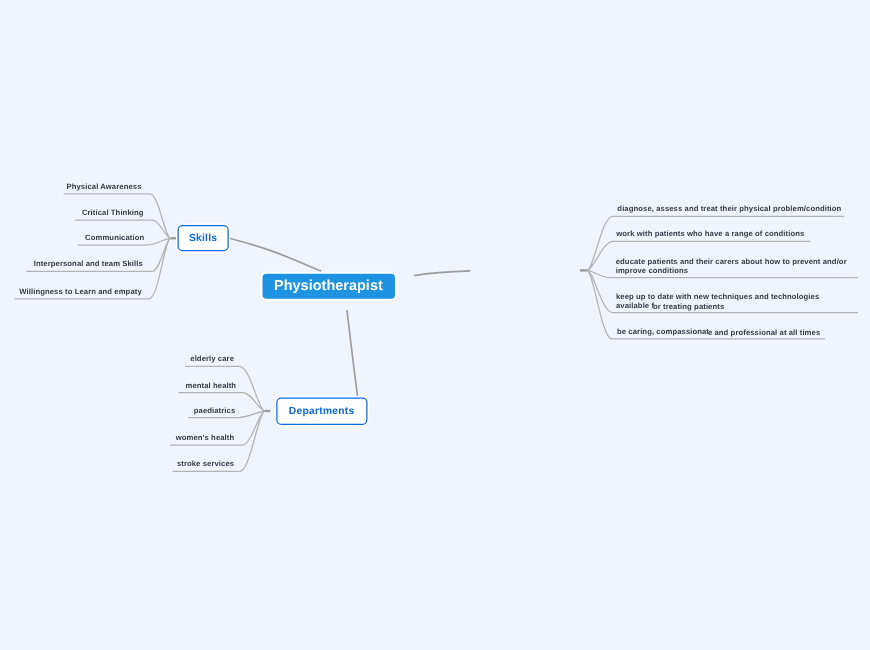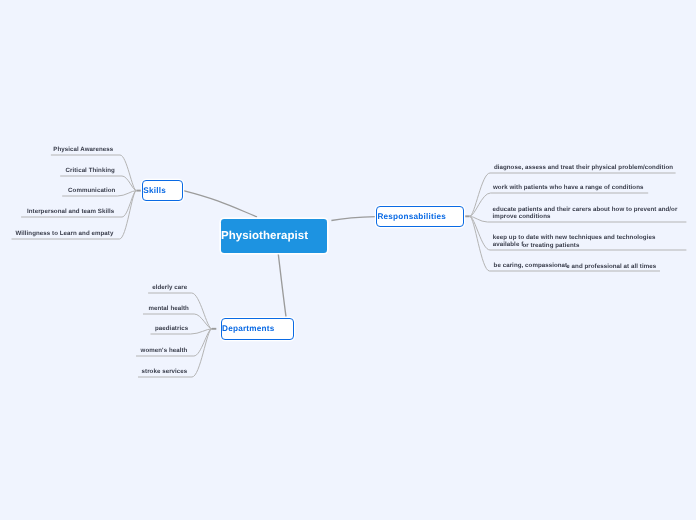--- a/index.html
+++ b/index.html
@@ -9,21 +9,21 @@
        -webkit-font-smoothing:antialiased;
        text-rendering:geometricPrecision;}
   *{-webkit-font-smoothing:antialiased;}
   #canvas{position:relative;width:696px;height:520px;}
   svg.links{position:absolute;left:0;top:0;width:696px;height:520px;overflow:visible;}
   svg.links path{fill:none;stroke:#9b9b9b;}
   svg.links path.trunk{stroke-width:1.35;}
   svg.links path.leafline{stroke-width:1.0;stroke:#b4b4b4;}
   svg.links path.stub{stroke-width:1.9;}
   .node{position:absolute;box-sizing:border-box;display:flex;align-items:center;
-        border-radius:3.2px;}
+        justify-content:center;border-radius:3.2px;}
   .node.root{background:#1d93e1;color:#fff;font-size:11.5px;font-weight:bold;
              letter-spacing:.05px;box-shadow:0 0 0 1.6px #ffffff;}
   .node.branch{background:#fff;color:#0a6ae4;border:1.45px solid #0a6ae4;
                font-size:8.2px;font-weight:bold;letter-spacing:.22px;
                border-radius:4px;box-shadow:0 0 0 1.2px #ffffff;}
   .leaf{position:absolute;font-size:6.15px;font-weight:bold;color:#383c4a;
         line-height:7.3px;letter-spacing:.07px;white-space:nowrap;}
   .leaf.rt{white-space:normal;text-align:left;}
   .leaf .run-b{position:relative;top:.9px;margin-left:-.9px;}
 </style>
@@ -47,28 +47,25 @@
     <path class="leafline" d="M 648.20 193.00 L 490.50 193.00 C 481.72 193.00 475.03 216.30 469.60 216.30"></path>
     <path class="leafline" d="M 686.40 222.00 L 487.50 222.00 C 479.98 222.00 474.25 216.30 469.60 216.30"></path>
     <path class="leafline" d="M 686.40 250.00 L 490.00 250.00 C 481.43 250.00 474.90 216.30 469.60 216.30"></path>
     <path class="leafline" d="M 660.00 271.00 L 489.50 271.00 C 481.14 271.00 474.77 216.30 469.60 216.30"></path>
     <path class="leafline" d="M 148.10 293.00 L 191.60 293.00 C 200.13 293.00 206.62 328.80 211.90 328.80"></path>
     <path class="leafline" d="M 143.00 314.00 L 194.20 314.00 C 201.63 314.00 207.30 328.80 211.90 328.80"></path>
     <path class="leafline" d="M 150.50 334.00 L 190.60 334.00 C 199.55 334.00 206.36 328.80 211.90 328.80"></path>
     <path class="leafline" d="M 136.00 356.00 L 193.80 356.00 C 201.40 356.00 207.19 328.80 211.90 328.80"></path>
     <path class="leafline" d="M 138.00 377.00 L 192.00 377.00 C 200.36 377.00 206.73 328.80 211.90 328.80"></path>
   </svg>
-  <div class="node root" style="left:221px;top:219.2px;width:105.5px;height:34px">
+  <div class="node root" style="left:210px;top:219.2px;width:105.5px;height:20px">
       <span>Physiotherapist</span>
     </div>
   <div class="node branch" style="left:142.3px;top:179.6px;width:40.4px;height:21.6px">
       <span>Skills</span>
-    </div>
-  <div class="node branch" style="left:376.4px;top:205.5px;width:87.6px;height:21.0px">
-      <span>Responsabilities</span>
     </div>
   <div class="node branch" style="left:221px;top:318.3px;width:72.6px;height:21.4px">
       <span>Departments</span>
     </div>
   <div class="leaf lt" style="right:582.8px;bottom:366.6px">Physical Awareness</div>
   <div class="leaf lt" style="right:581.2px;bottom:345.6px">Critical Thinking</div>
   <div class="leaf lt" style="right:580.6px;bottom:325.6px">Communication</div>
   <div class="leaf lt" style="right:581.7px;bottom:304.6px">Interpersonal and team Skills</div>
   <div class="leaf lt" style="right:582.6px;bottom:282.6px">Willingness to Learn and empaty</div>
   <div class="leaf rt" style="left:493.9px;bottom:348.6px;max-width:400px">diagnose, assess and treat their physical problem/condition</div>

